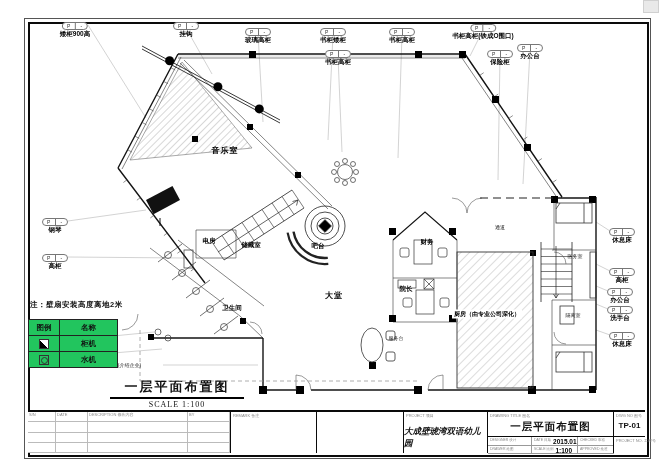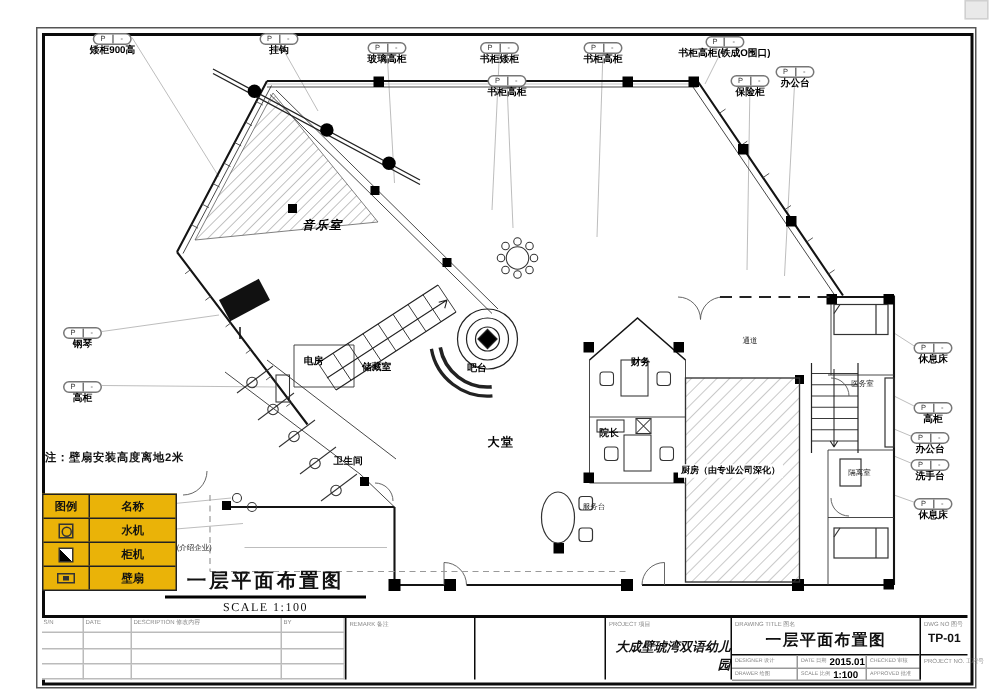--- a/index.html
+++ b/index.html
@@ -19,21 +19,21 @@
   .tag .tl{border-right:1px solid #777;}
   .clbl{display:block;font-size:6.5px;font-weight:bold;line-height:8px;white-space:nowrap;color:#000;}
   .room-label{position:absolute;transform:translate(-50%,-50%);font-size:6.5px;font-weight:bold;
               white-space:nowrap;color:#000;}
   .room-label.big{font-size:8px;letter-spacing:1px;}
   .room-label.bgw{background:#fff;padding:0 2px;font-size:6px;}
   .room-label.tiny{font-size:5px;font-weight:normal;color:#222;}
 
   
   .note{position:absolute;left:30px;top:300px;font-size:7.5px;font-weight:bold;letter-spacing:.5px;}
-  .legend{position:absolute;left:28px;top:329px;width:88px;border:1px solid #222;background:#eab308;}
+  .legend{position:absolute;left:28px;top:319px;width:88px;border:1px solid #222;background:#22c55e;}
   .lg-row{display:flex;height:15px;border-bottom:1px solid #222;}
   .lg-row:last-child{border-bottom:none;}
   .lg-c1{width:30px;border-right:1px solid #222;display:flex;align-items:center;justify-content:center;}
   .lg-c2{flex:1;display:flex;align-items:center;justify-content:center;font-size:7.5px;font-weight:bold;}
   .lg-head .lg-c1,.lg-head .lg-c2{font-size:7.5px;font-weight:bold;}
   .sym{display:inline-block;position:relative;box-sizing:border-box;}
   .sym-cup-rack{width:24px;height:7px;border:1px solid #333;background:repeating-linear-gradient(90deg,#333 0 1px,transparent 1px 4px);}
   .sym-water-dispenser{width:10px;height:10px;border:1px solid #333;}
   .sym-water-dispenser i{position:absolute;left:1px;top:1px;width:5px;height:5px;border:1px solid #333;border-radius:50%;}
   .sym-cabinet-ac{width:10px;height:10px;border:1px solid #333;background:linear-gradient(to top right,#000 48%,#fff 50%);}
@@ -50,21 +50,21 @@
   .tblock{position:absolute;left:28px;top:410px;width:617px;height:43px;border-top:2px solid #0a0a0a;
           display:flex;background:#fff;box-sizing:border-box;}
   .tb{box-sizing:border-box;position:relative;height:100%;}
   .tb+.tb{border-left:1.5px solid #0a0a0a;}
   .tb-rev{width:202px;display:grid;grid-template-columns:28px 32px 100px auto;grid-template-rows:repeat(4,1fr);}
   .tb-rev i{border-right:1px solid #bbb;border-bottom:1px solid #bbb;font-style:normal;font-size:4px;
             color:#888;overflow:hidden;line-height:5px;padding-left:1px;}
   .tb-b{width:86px;}.tb-c{width:87px;}
   .mini{position:absolute;left:2px;top:1px;font-size:4px;color:#888;white-space:nowrap;}
   .tb-project{width:84px;}
-  .tb-project .val{position:absolute;left:0;right:0;top:14px;text-align:right;font-size:8.5px;font-weight:bold;
+  .tb-project .val{position:absolute;left:0;right:0;top:14px;text-align:left;font-size:8.5px;font-weight:bold;
                    font-style:italic;font-family:"Liberation Serif","DejaVu Serif",serif;}
   .tb-drawing{width:126px;}
   .tb-drawing .top{position:relative;height:24px;border-bottom:1px solid #0a0a0a;}
   .tb-drawing .top .val{position:absolute;left:0;right:0;top:8px;text-align:center;font-size:10.5px;font-weight:bold;letter-spacing:1px;}
   .tb-grid{display:grid;grid-template-columns:44px 46px 36px;grid-template-rows:1fr 1fr;height:17px;}
   .tb-grid .cell{border-right:1px solid #999;border-bottom:1px solid #999;position:relative;font-size:3.5px;
                  color:#888;padding:1px 0 0 2px;box-sizing:border-box;white-space:nowrap;overflow:hidden;}
   .tb-grid .cell b{font-size:6.5px;color:#000;font-weight:bold;margin-left:1px;vertical-align:top;}
   .tb-dwg{flex:1;}
   .tb-dwg .top{position:relative;height:24px;border-bottom:1px solid #0a0a0a;}
@@ -366,21 +366,21 @@
         </span>
         <span class="clbl">洗手台</span>
       </div>
       <div class="callout" style="left: 100px; top: 350px;">
         <span class="tag">
           <span class="tl">P</span>
           <span class="tr">-</span>
         </span>
         <span class="clbl">电视机</span>
       </div>
-      <div class="room-label big" style="left: 215px; top: 150px; font-style: italic;">音乐室</div>
+      <div class="room-label big" style="left: 225px; top: 150px;">音乐室</div>
       <div class="room-label" style="left: 209px; top: 241px;">电房</div>
       <div class="room-label" style="left: 251px; top: 245px;">储藏室</div>
       <div class="room-label" style="left: 318px; top: 246px;">吧台</div>
       <div class="room-label big" style="left: 334px; top: 295px;">大堂</div>
       <div class="room-label" style="left: 232px; top: 308px;">卫生间</div>
       <div class="room-label tiny" style="left: 500px; top: 227px;">通道</div>
       <div class="room-label" style="left: 427px; top: 242px;">财务</div>
       <div class="room-label" style="left: 406px; top: 289px;">院长</div>
       <div class="room-label bgw" style="left: 487px; top: 314px;">厨房（由专业公司深化）</div>
       <div class="room-label tiny" style="left: 575px; top: 256px;">医务室</div>
@@ -391,39 +391,31 @@
 
   <div class="note">注：壁扇安装高度离地2米</div>
   <div class="legend">
     <div class="lg-row lg-head">
       <div class="lg-c1">图例</div>
       <div class="lg-c2">名称</div>
     </div>
     <div id="legend-rows">
         <div class="lg-row">
           <div class="lg-c1">
-            <span class="sym sym-water-dispenser">
-              <i></i>
-            </span>
-          </div>
-          <div class="lg-c2">水机</div>
-        </div>
-        <div class="lg-row">
-          <div class="lg-c1">
             <span class="sym sym-cabinet-ac"><i></i></span>
           </div>
           <div class="lg-c2">柜机</div>
         </div>
         <div class="lg-row">
           <div class="lg-c1">
-            <span class="sym sym-wall-fan">
+            <span class="sym sym-water-dispenser">
               <i></i>
             </span>
           </div>
-          <div class="lg-c2">壁扇</div>
+          <div class="lg-c2">水机</div>
         </div>
       </div>
   </div>
 
   <div class="plan-title">
     <div class="t">一层平面布置图</div>
     <div class="s">SCALE 1:100</div>
   </div>
 
   <div class="tblock">

